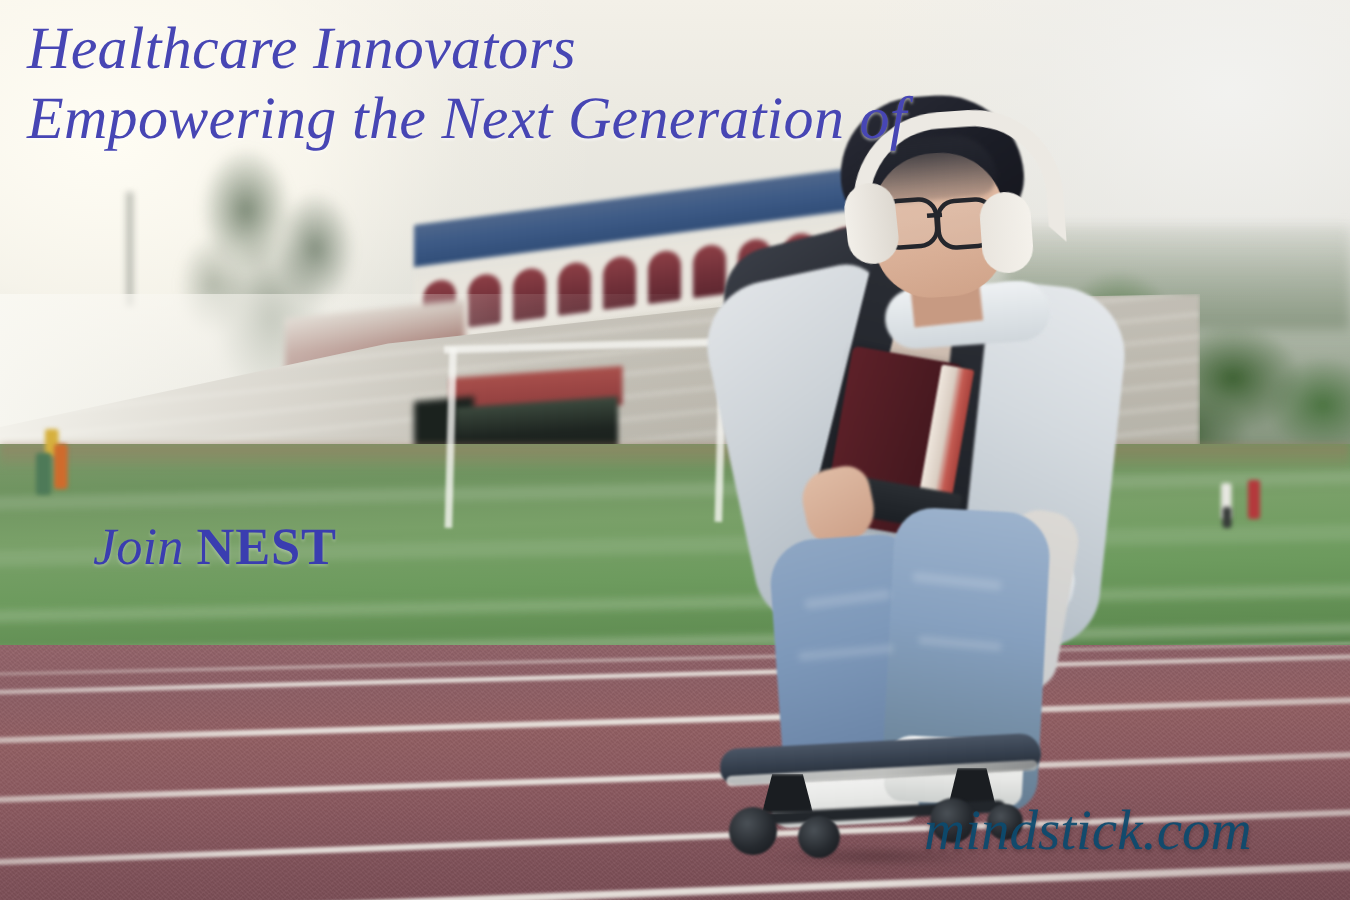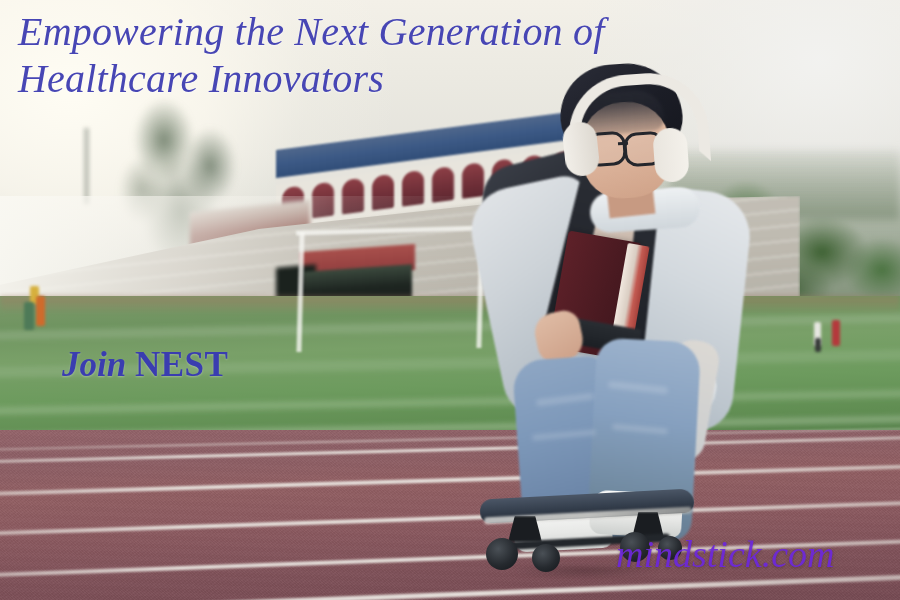--- a/index.html
+++ b/index.html
@@ -597,21 +597,21 @@
 
   .join-line {
     position: absolute;
     left: 62px; top: 345px;
     font-family: "Liberation Serif", "DejaVu Serif", serif;
     font-size: 35px;
     color: #3a3db0;
     white-space: nowrap;
     text-shadow: 0 1px 2px rgba(255,255,255,0.28);
   }
-  .join-word { font-style: italic; font-weight: 700; }
+  .join-word { font-style: italic; font-weight: 400; }
   .nest-word { font-style: normal; font-weight: 700; letter-spacing: 0.5px; }
 
   .register {
     position: absolute;
     left: 252px; top: 498px;
     font-family: "Liberation Serif", "DejaVu Serif", serif;
     font-style: normal;
     font-weight: 400;
     font-size: 35px;
     color: #f0bc2b;
@@ -619,21 +619,21 @@
     text-shadow: 0 1px 2px rgba(60,30,20,0.35);
   }
 
   .watermark {
     position: absolute;
     left: 616px; top: 532px;
     font-family: "Liberation Serif", "DejaVu Serif", serif;
     font-style: italic;
     font-weight: 400;
     font-size: 38px;
-    color: #6d28d9;
+    color: #0c4a6e;
     white-space: nowrap;
     opacity: 0.94;
     text-shadow: 0 1px 3px rgba(60,34,38,0.45);
   }
 
   
   .photo-layer { filter: blur(0.35px); }
 </style>
 </head>
 <body>
@@ -771,22 +771,22 @@
       <div class="truck truck-r"></div>
       <div class="axle"></div>
       <div class="wheel wheel-1"></div>
       <div class="wheel wheel-2"></div>
       <div class="wheel wheel-3"></div>
       <div class="wheel wheel-4"></div>
     </div>
   </div>
 
   <div class="headline">
+    <span class="hl-line">Healthcare Innovators</span>
     <span class="hl-line">Empowering the Next Generation of</span>
-    <span class="hl-line">Healthcare Innovators</span>
   </div>
 
   <div class="join-line">
     <span class="join-word">Join </span><span class="nest-word">NEST</span>
   </div>
 
 
   <div class="watermark">mindstick.com</div>
 
 </div>

